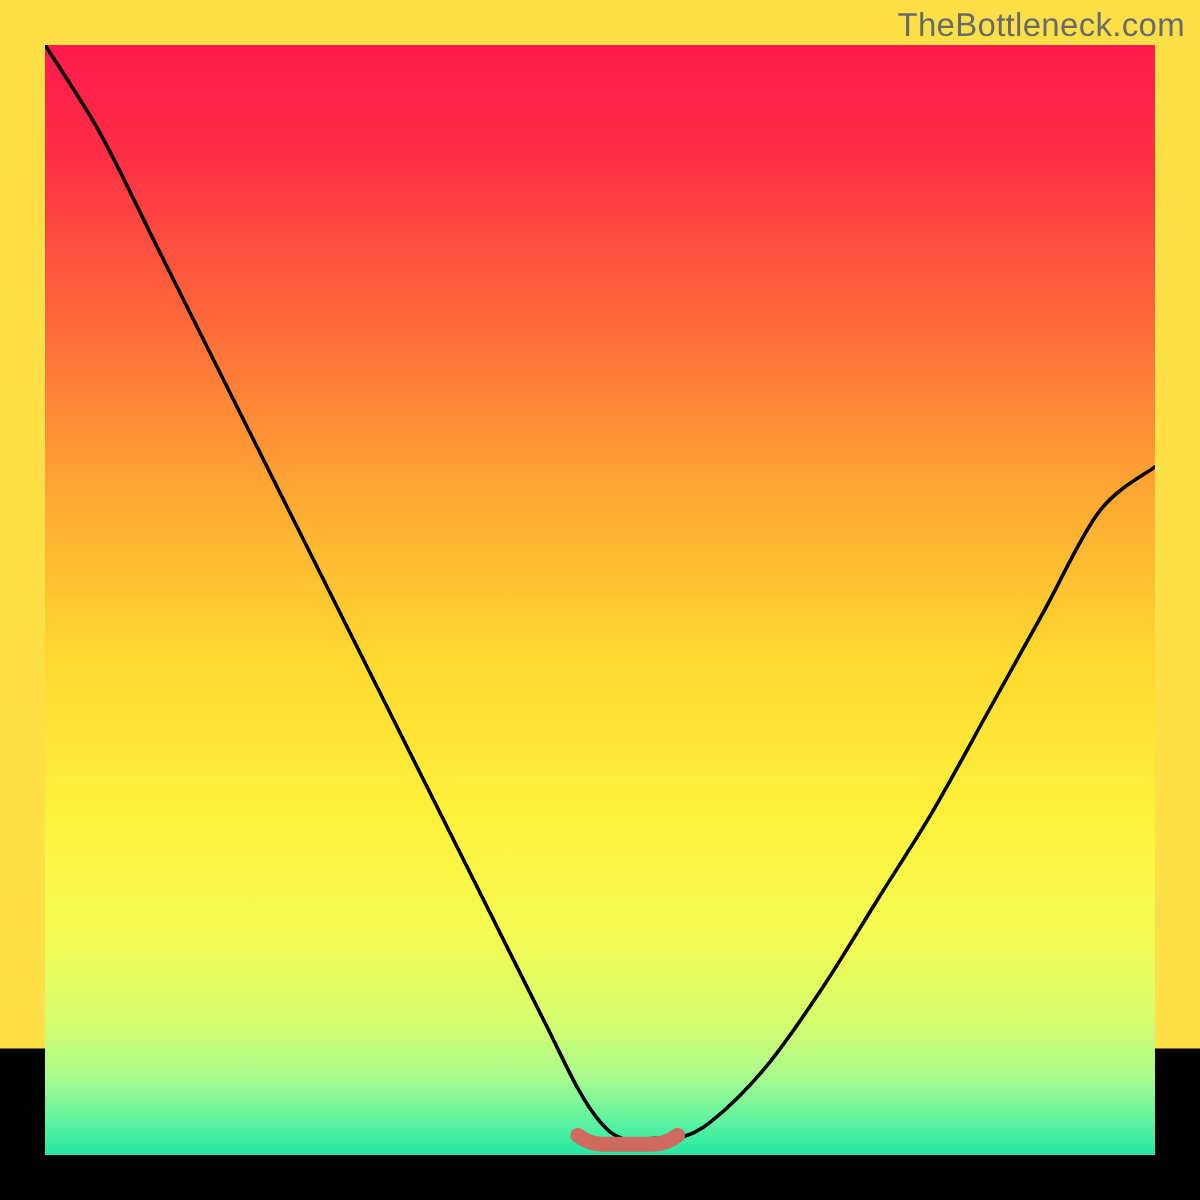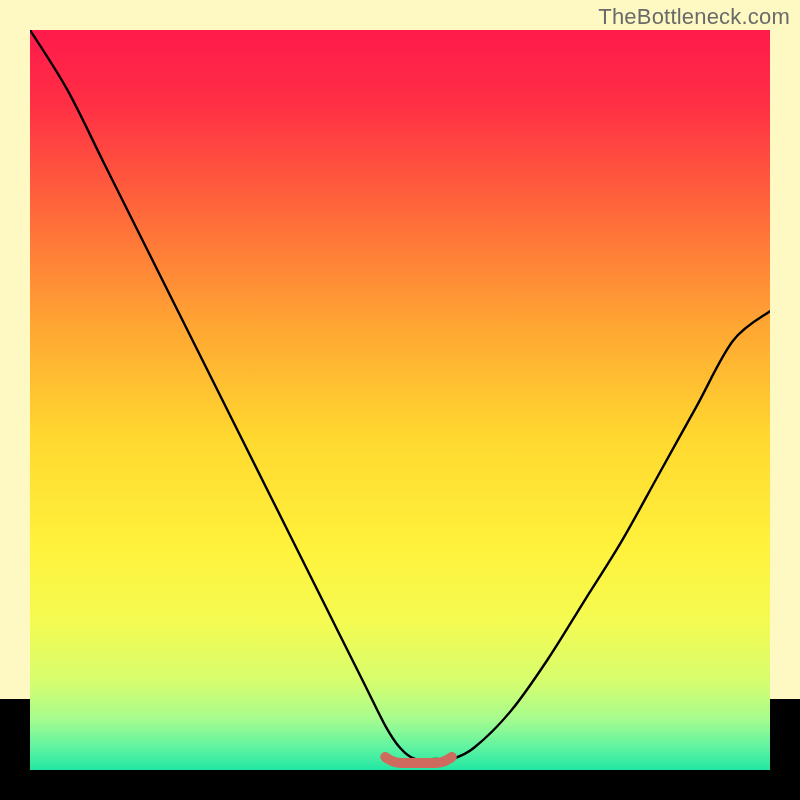--- a/index.html
+++ b/index.html
@@ -8,21 +8,21 @@
     width: 800px;
     height: 800px;
     background: #000;
     overflow: hidden;
     font-family: Arial, Helvetica, sans-serif;
   }
   .frame {
     position: relative;
     width: 800px;
     height: 699px;
-    background: #fef9c3;
+    background: #fde047;
   }
   .watermark {
     position: absolute;
     top: 4px;
     right: 10px;
     color: #6a6a6a;
     font-size: 22px;
     font-weight: 500;
     letter-spacing: 0.2px;
     z-index: 5;

